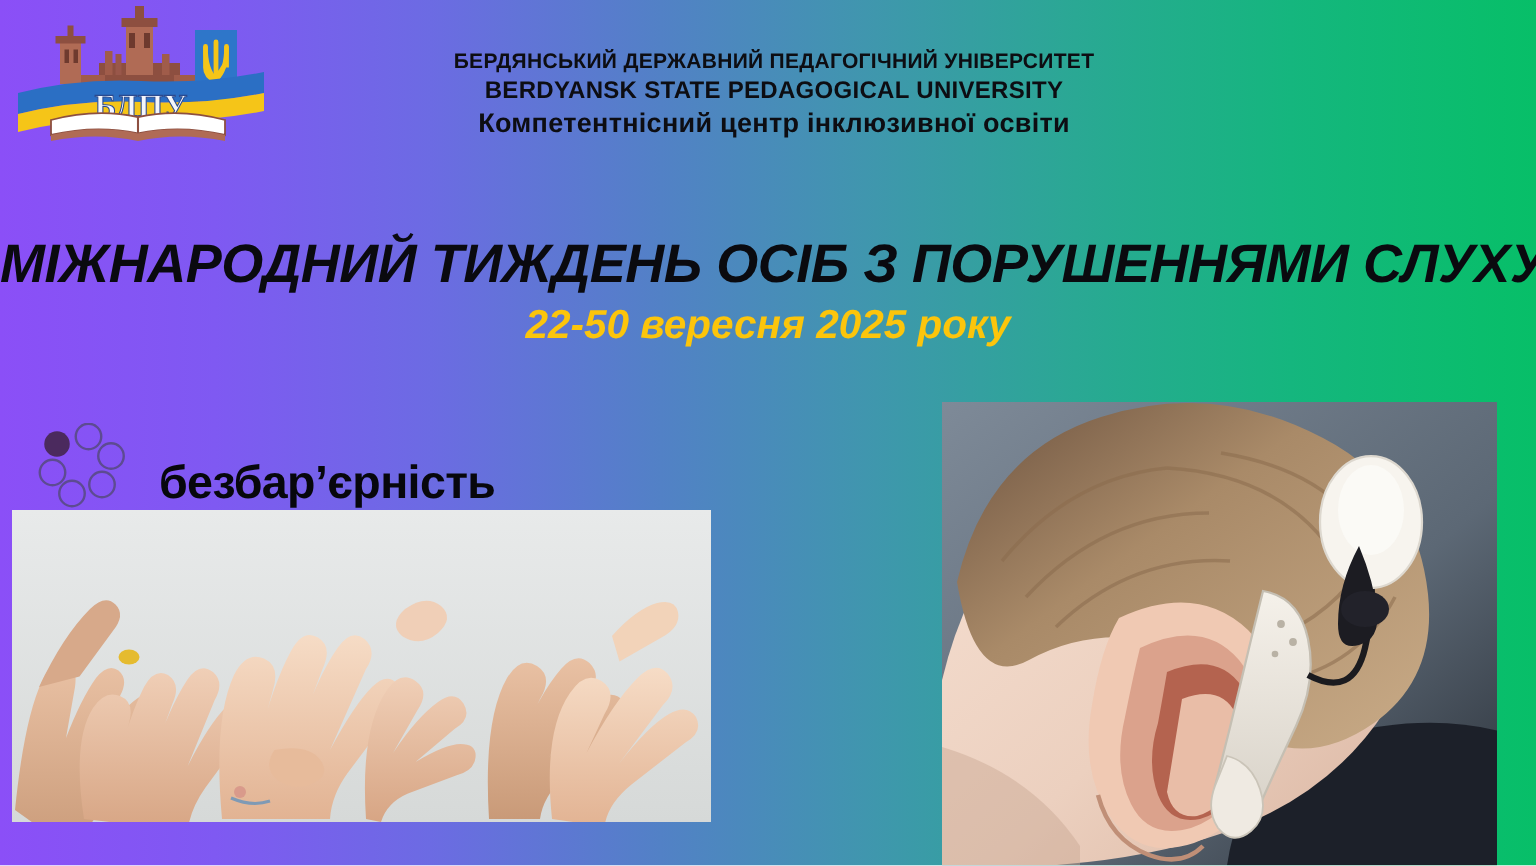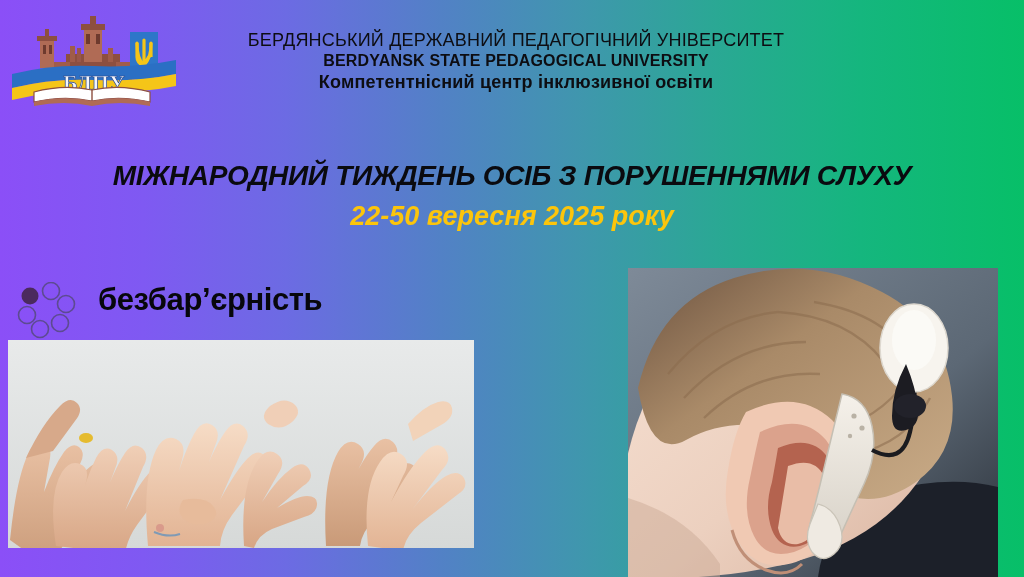--- a/index.html
+++ b/index.html
@@ -24,37 +24,37 @@
         #2aa894 70%,
         #15b67e 84%,
         #07bf68 100%);
     overflow: hidden;
   }
 
   
   .logo {
     position: absolute;
     left: 8px;
-    top: 12px;
+    top: 0;
     width: 172px;
     height: 96px;
   }
   .logo svg { display: block; width: 100%; height: 100%; }
 
   
   .header-block {
     position: absolute;
     left: 196px;
     top: 30px;
     width: 640px;
     text-align: center;
   }
   .hdr-line1 {
-    font-size: 18px;
-    font-weight: normal;
+    font-size: 14px;
+    font-weight: bold;
     color: #0d0d12;
     letter-spacing: 0.2px;
     line-height: 20px;
     white-space: nowrap;
   }
   .hdr-line2 {
     font-size: 16px;
     font-weight: bold;
     color: #0d0d12;
     letter-spacing: 0.2px;
@@ -72,21 +72,21 @@
 
   
   .title-block {
     position: absolute;
     left: 0;
     top: 158px;
     width: 1024px;
     text-align: center;
   }
   .main-title {
-    font-size: 28px;
+    font-size: 36px;
     font-weight: bold;
     font-style: italic;
     color: #0a0a0f;
     letter-spacing: -0.3px;
     line-height: 36px;
     white-space: nowrap;
   }
   .sub-title {
     margin-top: 6px;
     font-size: 27px;
@@ -94,24 +94,24 @@
     font-style: italic;
     color: #fcc50b;
     letter-spacing: 0px;
     line-height: 32px;
     white-space: nowrap;
   }
 
   
   .bf-row {
     position: absolute;
-    left: 16px;
+    left: 24px;
     top: 282px;
     display: flex;
-    align-items: flex-start;
+    align-items: flex-end;
   }
   .bf-icon { width: 62px; height: 58px; flex: 0 0 auto; }
   .bf-icon svg { display: block; width: 100%; height: 100%; }
   .bf-label {
     margin-left: 20px;
     font-size: 31px;
     font-weight: bold;
     color: #07070c;
     letter-spacing: -0.4px;
     white-space: nowrap;

